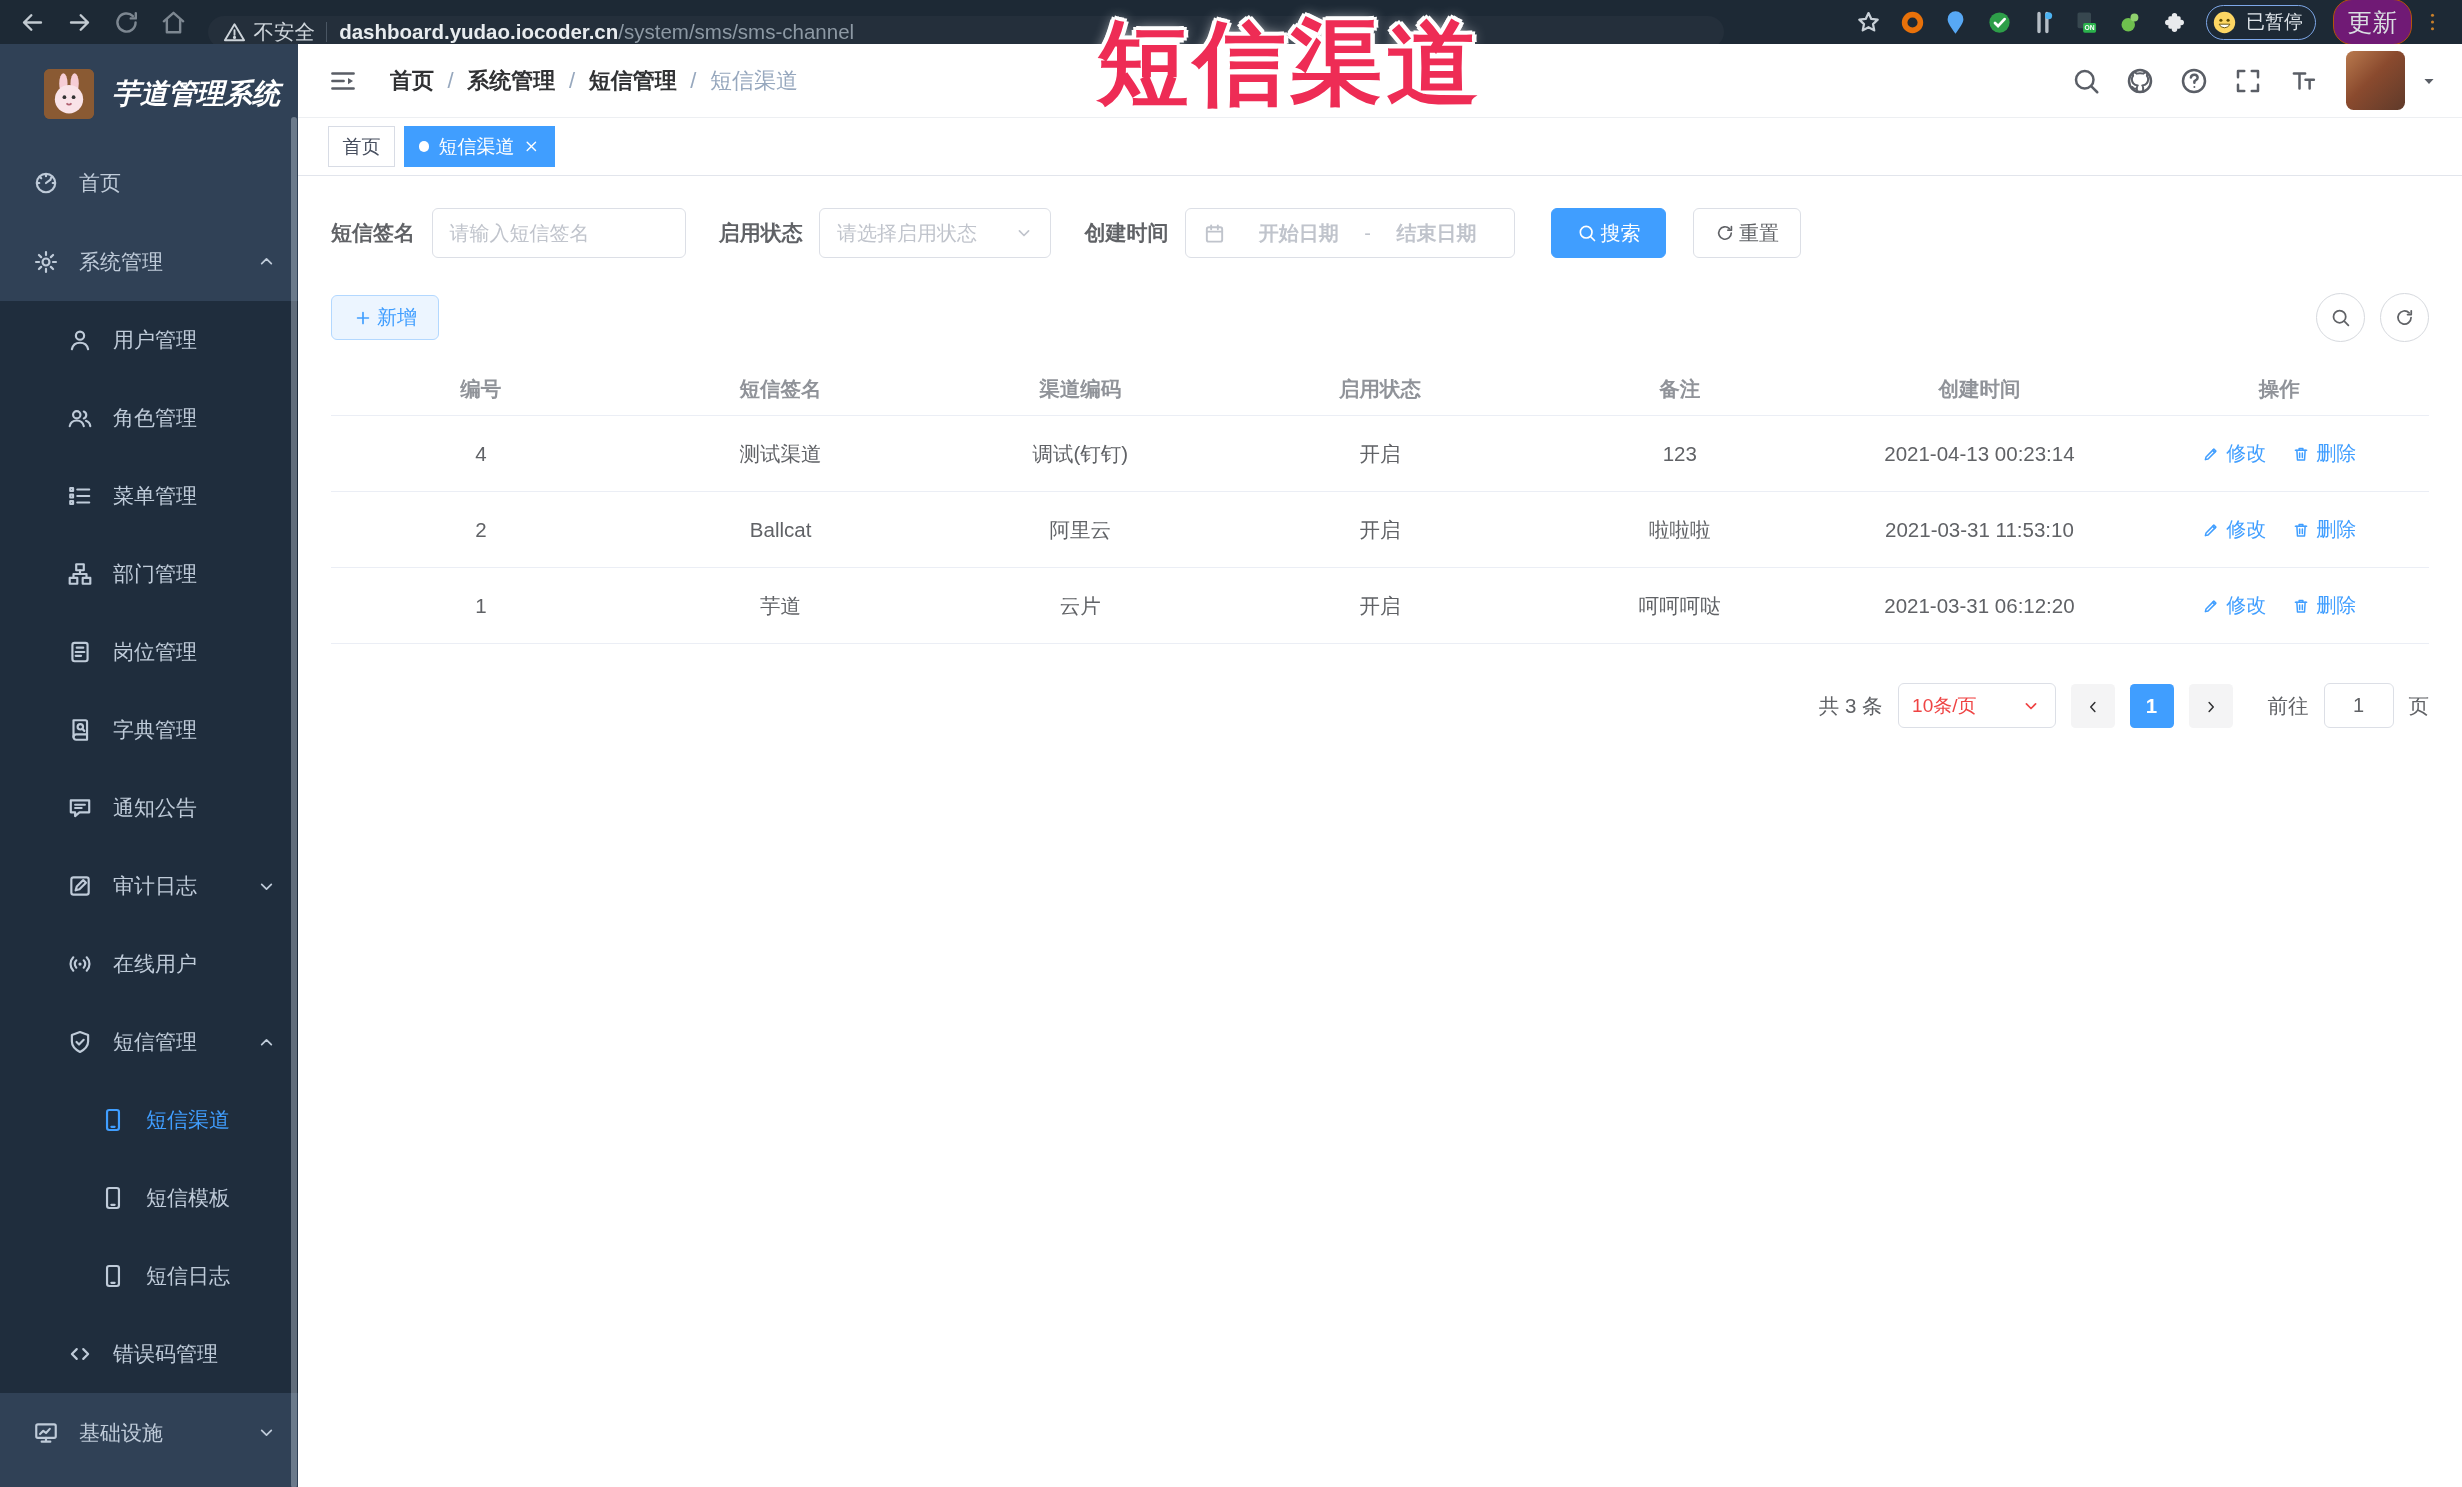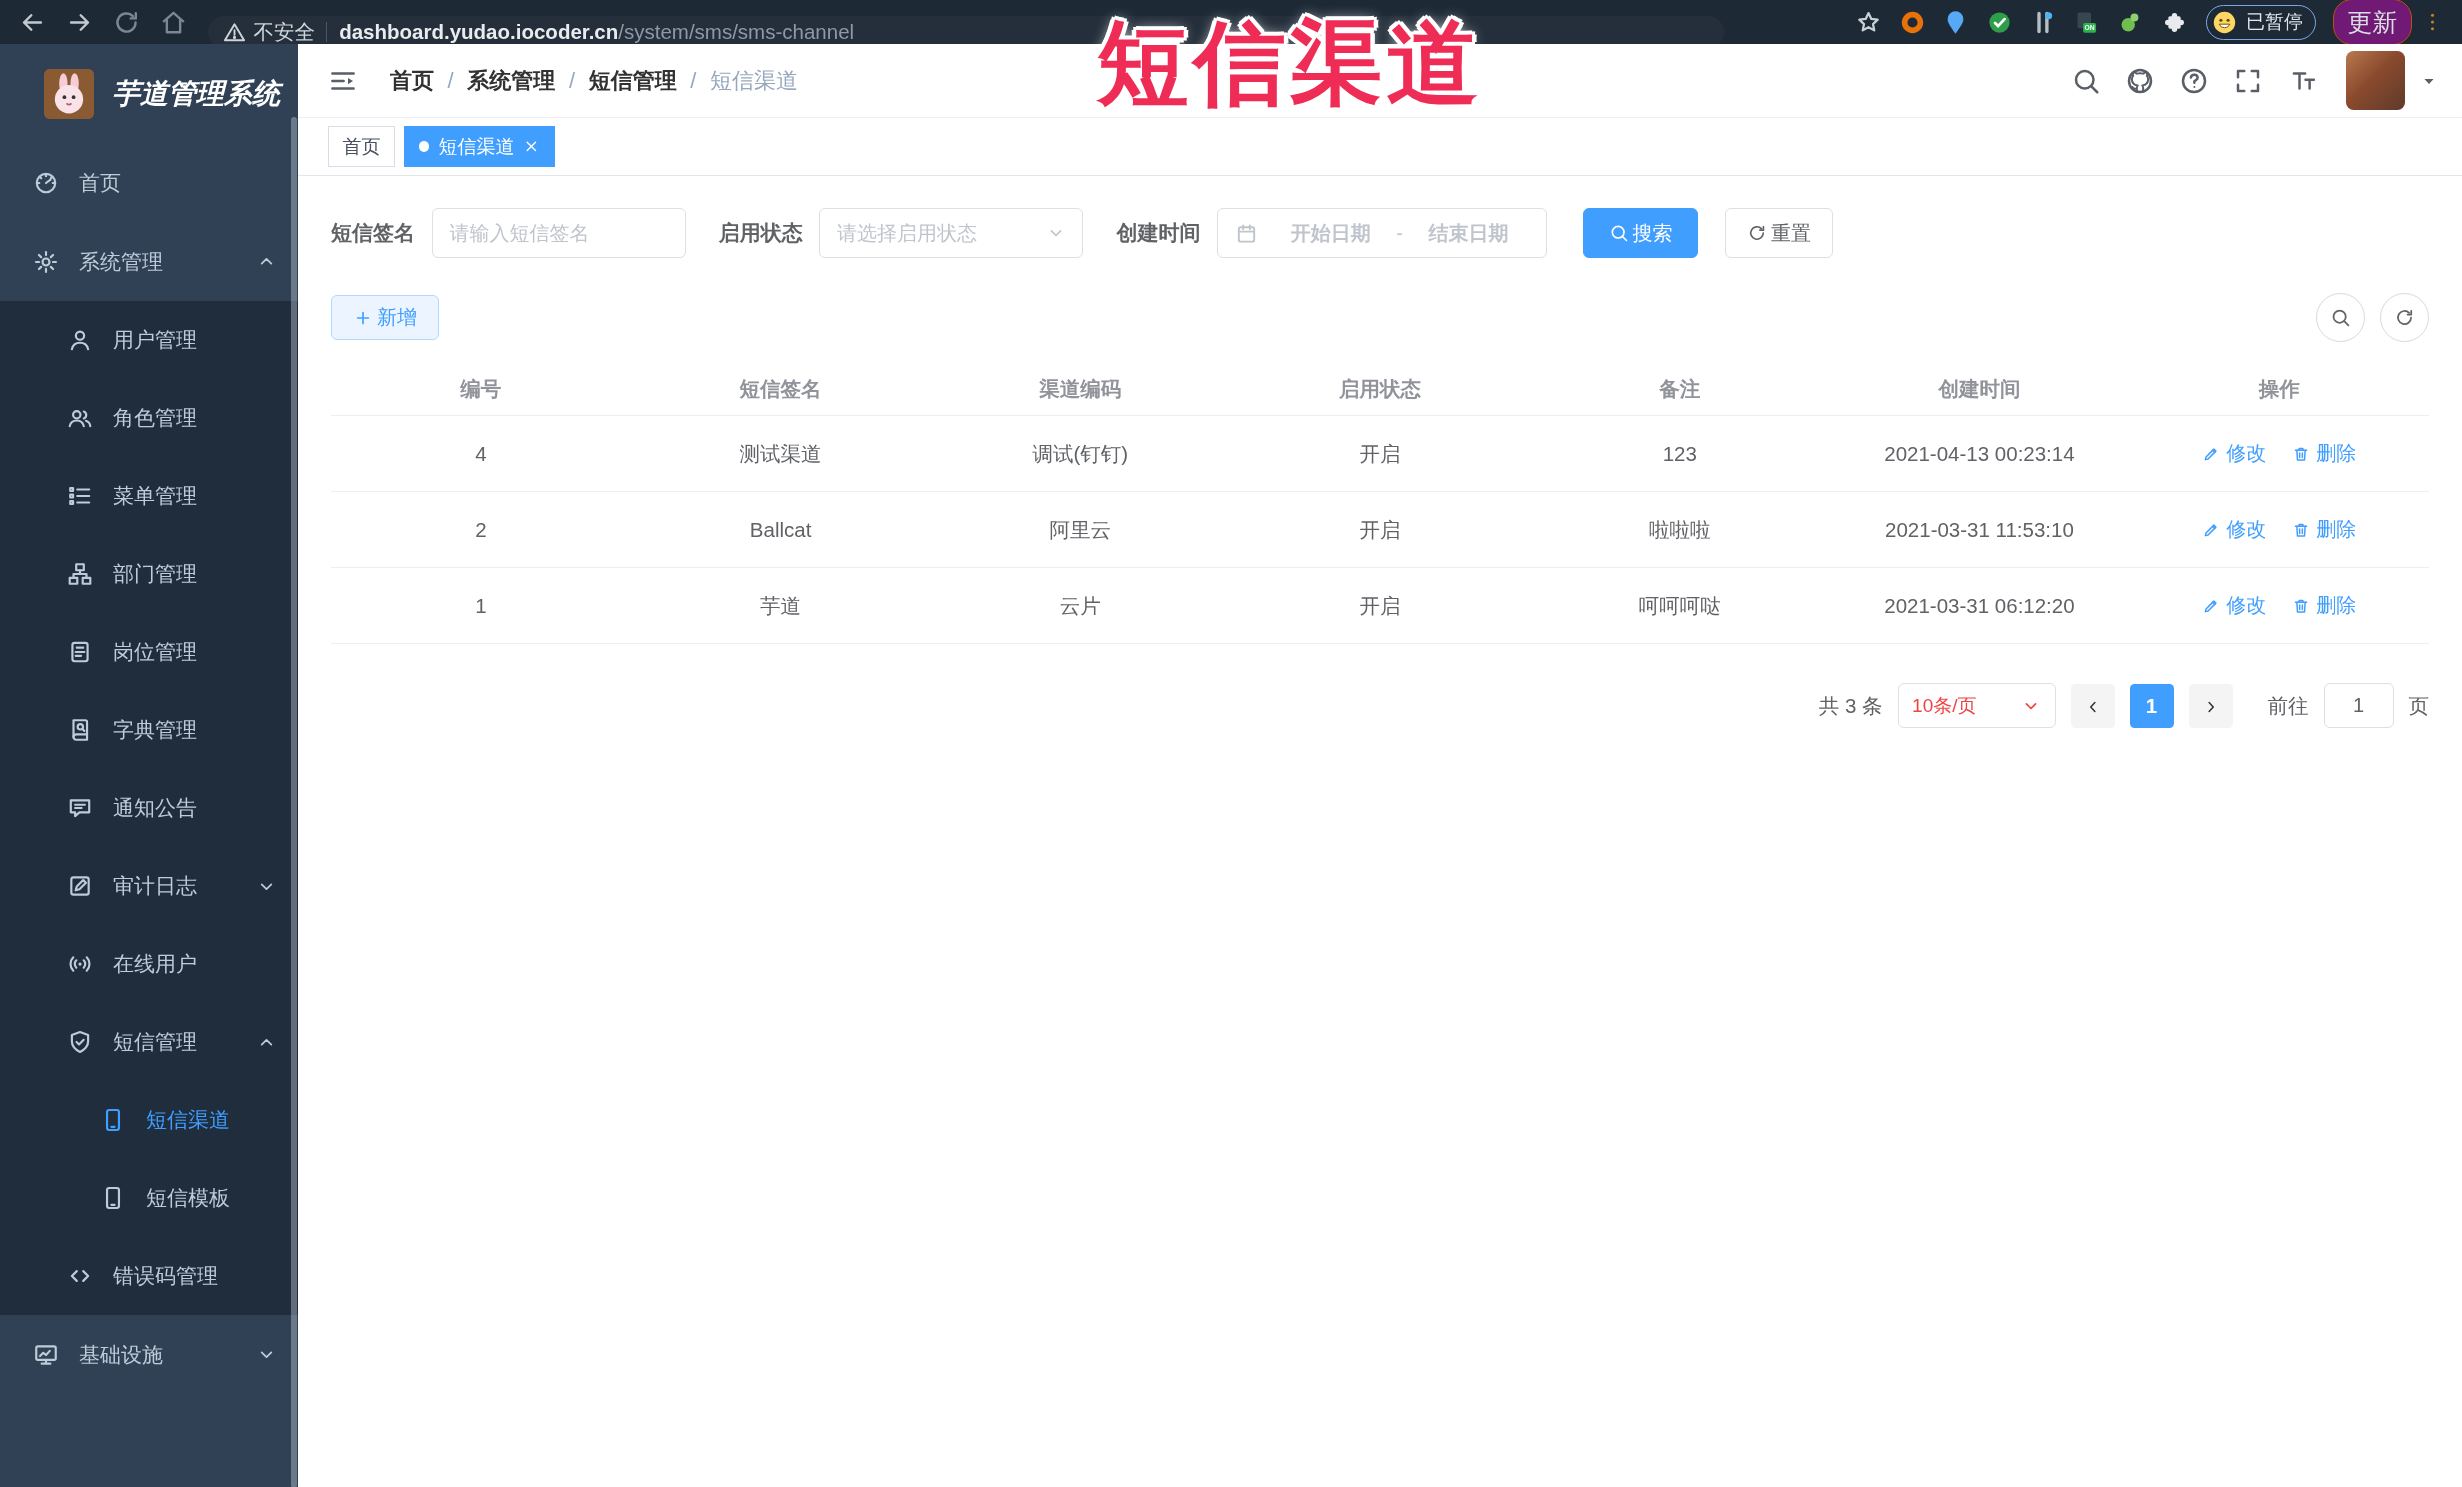--- a/index.html
+++ b/index.html
@@ -87,21 +87,21 @@
   
   #content { position:absolute; left:0; top:132px; right:0; bottom:0; background:#fff; padding:32px 33px 0 33px; }
 
   
   #filter-row { display:flex; align-items:center; }
   .f-label { font-size:21px; font-weight:700; color:#606266; margin-right:16.7px; white-space:nowrap; }
   .f-input { height:50px; border:1.5px solid #dcdfe6; border-radius:6px; background:#fff; display:flex; align-items:center; padding:0 16.7px; }
   .f-input input { border:none; outline:none; width:100%; font-size:20px; color:#606266; font-family:inherit; }
   .f-input input::placeholder { color:#c0c4cc; }
   #sign-input { width:254px; margin-right:33px; }
-  #status-select { width:264px; margin-right:33px; justify-content:space-between; cursor:pointer; }
+  #status-select { width:232px; margin-right:33px; justify-content:space-between; cursor:pointer; }
   #status-select .ph { font-size:20px; color:#c0c4cc; }
   .sel-caret { width:20px; height:20px; color:#c0c4cc; }
   .sel-caret svg { width:100%; height:100%; }
   #date-range { width:330px; margin-right:36px; }
   #date-range .cal { width:23px; height:23px; color:#c0c4cc; margin-right:12px; flex:0 0 auto; }
   #date-range .cal svg { width:100%; height:100%; }
   #date-range .dr-start,#date-range .dr-end { flex:1; text-align:center; font-size:20px; color:#c0c4cc;font-weight:bold; }
   #date-range .dr-sep { color:#c0c4cc; font-size:20px; padding:0 4.5px; }
   .btn { display:inline-flex; align-items:center; justify-content:center; gap:4px; height:50px;
     border-radius:6px; font-size:20px; cursor:pointer; border:1.5px solid transparent; }
@@ -358,20 +358,27 @@
                 <path d="M10.5 18.3h3"></path>
               </svg></span>
             <span>短信渠道</span>
           </div>
           <div class="menu-item lv3">
             <span class="mico"><svg viewBox="0 0 24 24" fill="none" stroke="currentColor" stroke-width="2" stroke-linecap="round" stroke-linejoin="round">
                 <rect x="6.5" y="2.8" width="11" height="18.4" rx="2"></rect>
                 <path d="M10.5 18.3h3"></path>
               </svg></span>
             <span>短信模板</span>
+          </div>
+          <div class="menu-item lv3">
+            <span class="mico"><svg viewBox="0 0 24 24" fill="none" stroke="currentColor" stroke-width="2" stroke-linecap="round" stroke-linejoin="round">
+                <rect x="6.5" y="2.8" width="11" height="18.4" rx="2"></rect>
+                <path d="M10.5 18.3h3"></path>
+              </svg></span>
+            <span>短信日志</span>
           </div>
           <div class="menu-item lv2">
             <span class="mico"><svg viewBox="0 0 24 24" fill="none" stroke="currentColor" stroke-width="2" stroke-linecap="round" stroke-linejoin="round">
                 <path d="M9 7.5L4.5 12L9 16.5M15 7.5L19.5 12L15 16.5"></path>
               </svg></span>
             <span>错误码管理</span>
           </div>
         </div>
         <div class="menu-item lv1">
           <span class="mico"><svg viewBox="0 0 24 24" fill="none" stroke="currentColor" stroke-width="2" stroke-linecap="round" stroke-linejoin="round">

